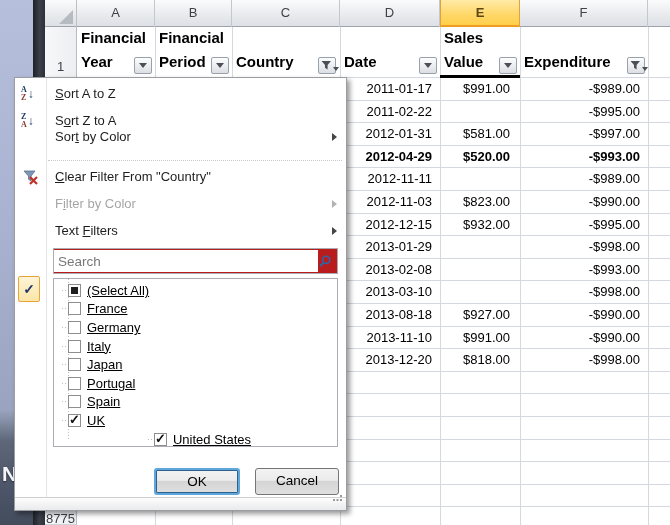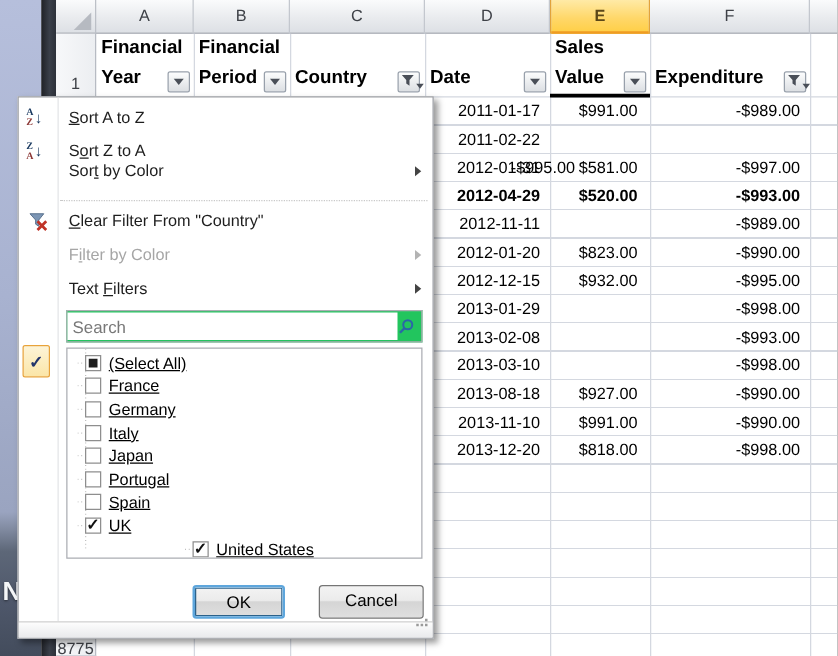--- a/index.html
+++ b/index.html
@@ -83,21 +83,21 @@
   .sep { position:absolute; left:33px; right:4px; height:0; border-top:1px dotted #c9c9c9; }
   
   .sorticon { position:absolute; left:5px; display:flex; align-items:center; }
   .sorticon .letters { display:flex; flex-direction:column; font-size:8px; font-weight:bold;
     line-height:8px; font-family:"Liberation Serif", serif; }
   .sorticon .blue { color:#17375e; } .sorticon .red { color:#8c3836; }
   .sorticon .darr { color:#17375e; font-size:12px; margin-left:1px; line-height:12px; }
   .ic-clear { position:absolute; left:6px; width:16px; height:16px; }
   
   #searchbox { position:absolute; left:38px; top:170px; width:285px; height:26px;
-    border:1px solid #abadb3; background:#22c55e; display:flex; align-items:center; }
+    border:1px solid #abadb3; background:#b91c1c; display:flex; align-items:center; }
   #searchbox input { flex:1; border:none; outline:none; font-family:"Liberation Sans",sans-serif;
     font-size:13.5px; color:#1e1e1e; padding:0 4px; height:22px; }
   #searchbox input::placeholder { color:#787878; opacity:1; }
   .mag { margin-right:5px; }
   
   #gutter-check { position:absolute; left:3px; top:198px; width:22px; height:26px;
     border:1px solid #e8a33a; border-radius:2px; background:linear-gradient(#fdf4d7,#fbe6a8);
     color:#23356b; font-weight:bold; font-size:14px; text-align:center; line-height:24px; }
   
   #listbox { position:absolute; left:38px; top:200px; width:285px; height:169px;
@@ -110,21 +110,21 @@
     background-image:linear-gradient(90deg,#bdbdbd 1px, transparent 1px); background-size:3px 1px; }
   .cbx { width:13px; height:13px; border:1px solid #8e8e8e; background:#fff; margin-left:0;
     position:relative; flex:none; }
   .cbx.ind::after { content:""; position:absolute; left:2px; top:2px; width:7px; height:7px; background:#1e1e1e; }
   .cbx.chk::after { content:"✓"; position:absolute; left:0px; top:-3px; font-size:13px; font-weight:bold; color:#111; }
   .li-item .lbl { margin-left:6px; white-space:nowrap;text-decoration:underline; }
   
   .wbtn { position:absolute; top:390px; height:27px; font-family:"Liberation Sans",sans-serif;
     font-size:13.5px; color:#000; text-align:center; line-height:24px;
     background:linear-gradient(#f3f3f3,#ebebeb 45%,#d5d5d5 50%,#dfdfdf); border-radius:3px; }
-  #okbtn { left:139px; width:74px; border:2px solid #5ea6dc; box-shadow:0 0 0 1px #2c628b inset; }
+  #okbtn { left:139px; width:86px; border:2px solid #5ea6dc; box-shadow:0 0 0 1px #2c628b inset; }
   #cancelbtn { left:240px; width:84px; border:1px solid #757575; }
   
   #strip { position:absolute; left:0; right:0; bottom:0; height:13px;
     background:linear-gradient(#fdfdfd,#e9eaec); border-top:1px solid #cfcfcf; }
   #strip .grip { position:absolute; right:4px; bottom:2px; width:9px; height:9px; }
   #strip .grip::before { content:""; position:absolute; left:0; top:0; width:2px; height:2px;
     background:#9a9a9a; box-shadow:7px 0 #9a9a9a, 7px -4px #9a9a9a, 3.5px 0 #9a9a9a, 7px -2px transparent; }
 </style>
 </head>
 <body>
@@ -209,42 +209,42 @@
           <span class="arr"></span>
         </div>
     </div>
 
     <div id="data-rows">
         <div class="srow" style="top: 78px;">
           <span class="c-date">2011-01-17</span>
           <span class="c-sales">$991.00</span>
           <span class="c-exp">-$989.00</span>
         </div>
-        <div class="srow" style="top: 100.6px; flex-direction: column;">
+        <div class="srow" style="top: 100.6px;">
           <span class="c-date">2011-02-22</span>
           <span class="c-sales"></span>
           <span class="c-exp">-$995.00</span>
         </div>
         <div class="srow" style="top: 123.2px;">
           <span class="c-date">2012-01-31</span>
           <span class="c-sales">$581.00</span>
           <span class="c-exp">-$997.00</span>
         </div>
         <div class="srow" style="top: 145.8px; font-weight: bold;">
           <span class="c-date">2012-04-29</span>
           <span class="c-sales">$520.00</span>
           <span class="c-exp">-$993.00</span>
         </div>
         <div class="srow" style="top: 168.4px;">
           <span class="c-date">2012-11-11</span>
           <span class="c-sales"></span>
           <span class="c-exp">-$989.00</span>
         </div>
         <div class="srow" style="top: 191px;">
-          <span class="c-date">2012-01-20</span>
+          <span class="c-date">2012-11-03</span>
           <span class="c-sales">$823.00</span>
           <span class="c-exp">-$990.00</span>
         </div>
         <div class="srow" style="top: 213.6px;">
           <span class="c-date">2012-12-15</span>
           <span class="c-sales">$932.00</span>
           <span class="c-exp">-$995.00</span>
         </div>
         <div class="srow" style="top: 236.2px;">
           <span class="c-date">2013-01-29</span>

